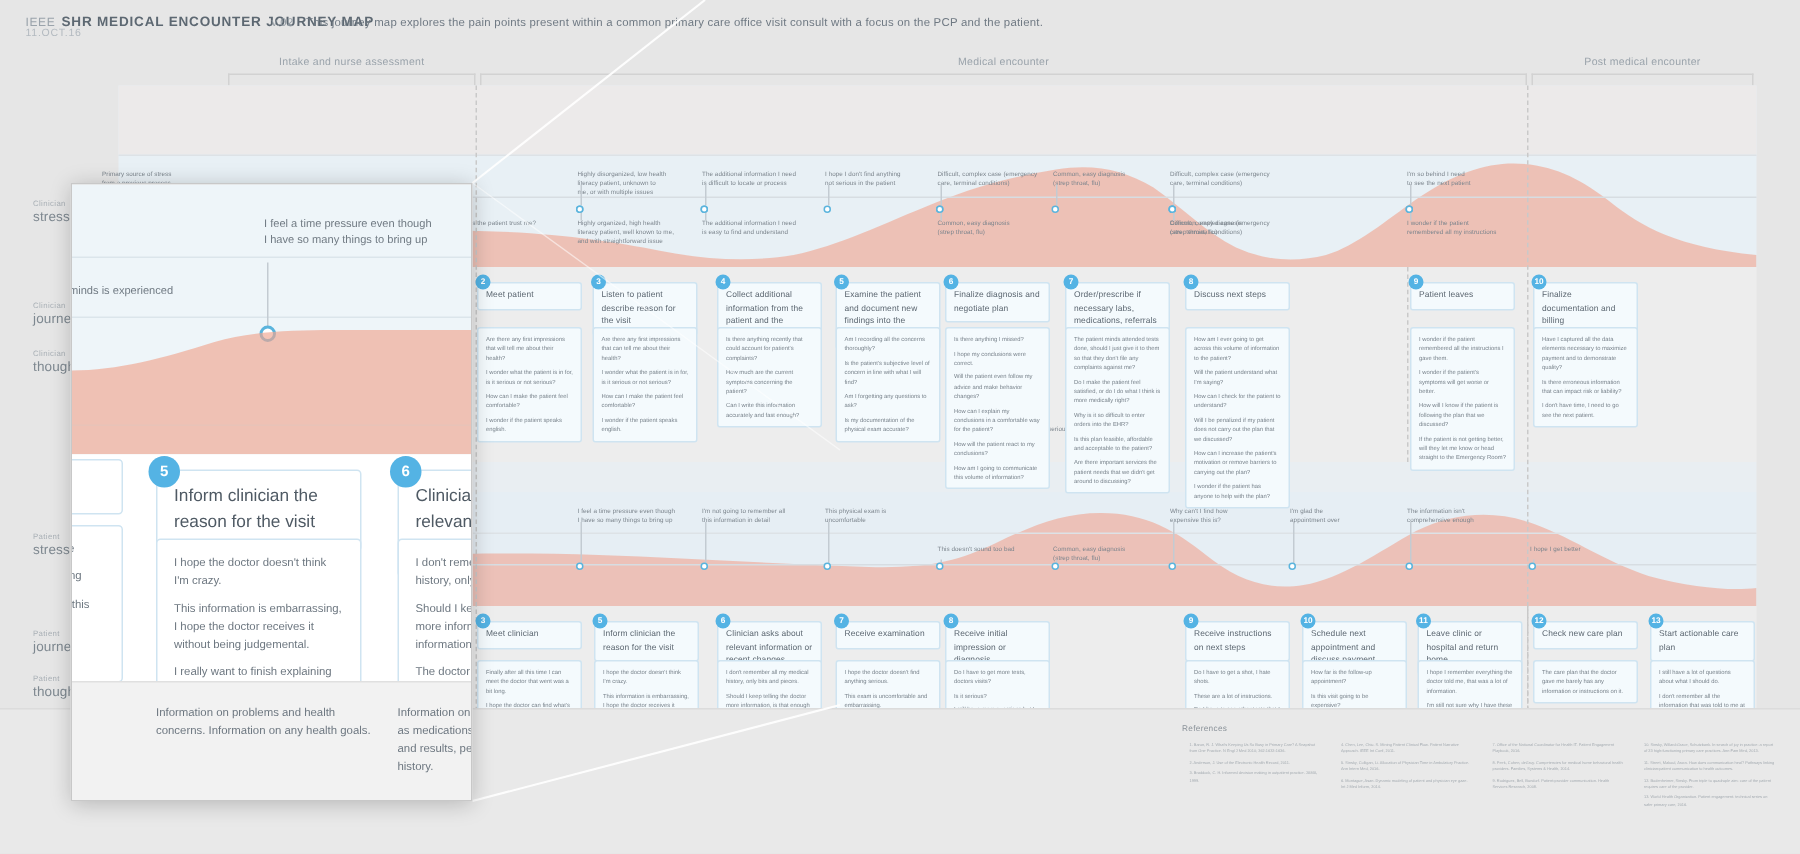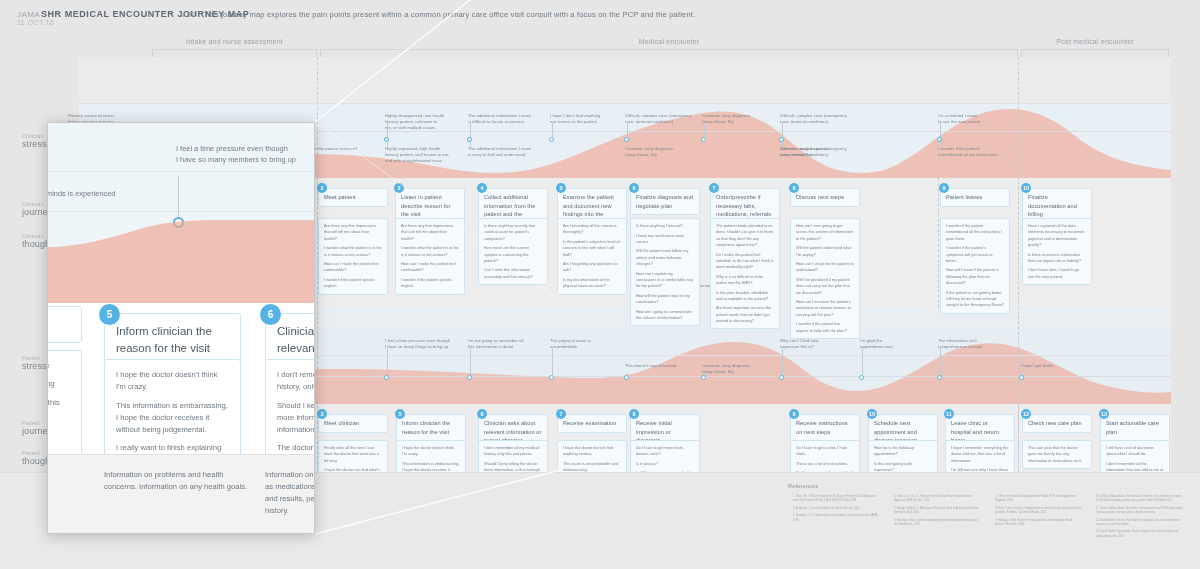--- a/index.html
+++ b/index.html
@@ -92,21 +92,21 @@
   .lz-note { position:absolute; font-size:7.6px; line-height:1.6; color:#6d7780; }
   #lens-foot { position:absolute; left:0; top:331px; width:268px; height:81px; background:#f2f2f2; border-top:1px solid #e0e0e0;}
 
   
   #lensrays { position:absolute; left:0; top:0; width:1200px; height:569px; z-index:40; pointer-events:none; }
 </style>
 </head>
 <body>
 
 <div id="header">
-  <div id="hdr-mitre">JAMA</div>
+  <div id="hdr-mitre">IEEE</div>
   <div id="hdr-title">SHR MEDICAL ENCOUNTER JOURNEY MAP</div>
   <div id="hdr-ver">v.02</div>
   <div id="hdr-date">11.OCT.16</div>
   <div id="hdr-desc">This journey map explores the pain points present within a common primary care office visit consult with a focus on the PCP and the patient.</div>
 </div>
 
 <div id="map">
 
   <div class="phase-lbl" style="left:152px;top:5px;width:165px;">Intake and nurse assessment</div>
   <div class="phase-box" style="left:152px;top:16px;width:165px;"></div>
@@ -479,21 +479,21 @@
   <line x1="315" y1="534" x2="560" y2="470" stroke="#ffffff" stroke-width="1.4" opacity="0.95"></line>
   <line x1="315" y1="122" x2="560" y2="300" stroke="#ffffff" stroke-width="0.9" opacity="0.55"></line>
 </svg>
 
 <div id="lens">
 
   <div id="lens-top">
     <div class="lens-line" style="top:48px;"></div>
     <div class="lens-line" style="top:88px;"></div>
     <div class="lz-ann" style="left:128px;top:20px;width:135px;white-space:pre-line;">I feel a time pressure even though
-I have so many members to bring up</div>
+I have so many things to bring up</div>
     <div class="lz-pinline" style="left:130px;top:52px;height:45px;"></div>
     <div class="lz-pin" style="left:125px;top:94px;"></div>
     <div class="lz-ann" style="left:-2px;top:65px;">minds is experienced</div>
     <svg style="position:absolute;left:0;top:88px;width:268px;height:92px;" viewBox="0 0 268 92" preserveAspectRatio="none">
       <path d="M0,92 L0,36 C30,36 60,28 95,17 C120,10 145,9 175,9 C210,9 240,9 268,9 L268,92 Z" fill="#f0a48f" opacity="0.65"></path>
     </svg>
     <div class="lens-line" style="top:160px;background:#e8c3b8;"></div>
   </div>
 
   <div id="lens-bot">

